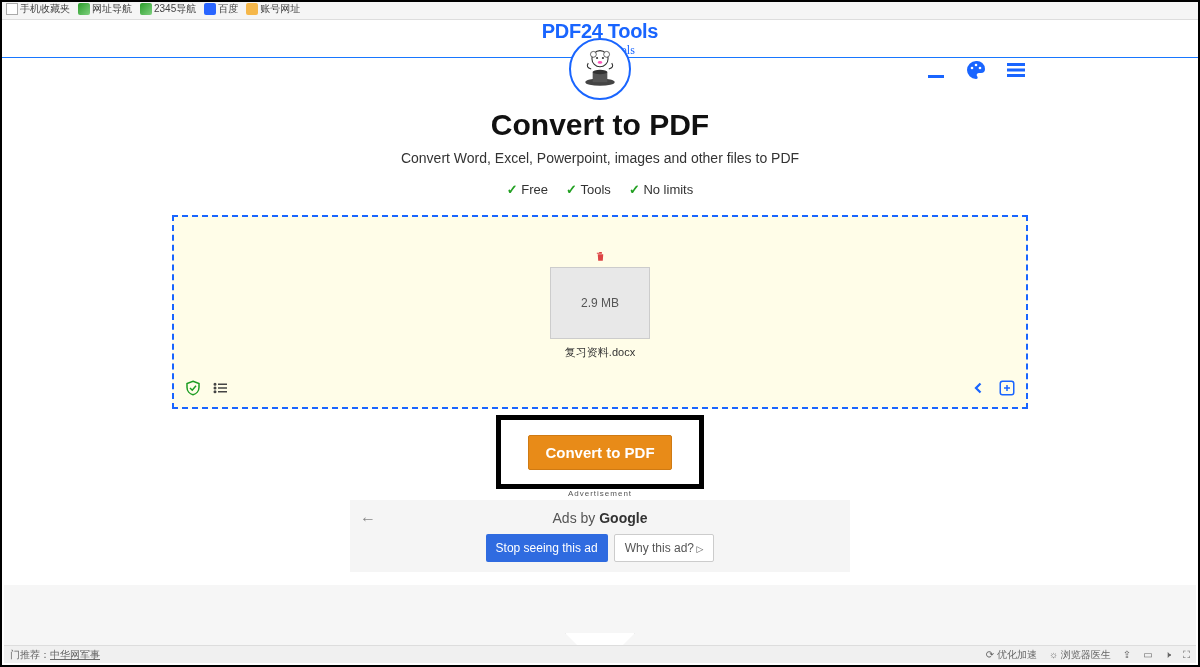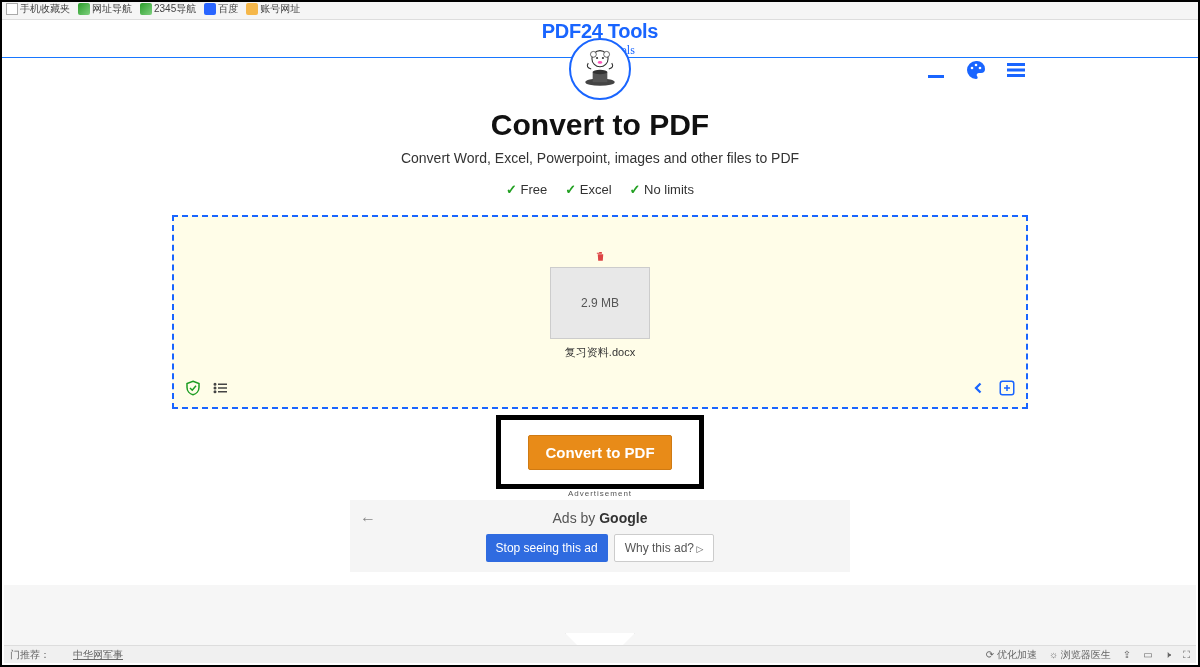--- a/index.html
+++ b/index.html
@@ -39,21 +39,21 @@
 .convert-btn { background: #e88b18; color: #fff; font-weight: 600; font-size: 15px; border: 1px solid #cf7a13; padding: 8px 16px; cursor: pointer; border-radius: 2px; }
 .ad-label { font-size: 8px; color: #555; letter-spacing: 1px; margin-top: 0; }
 .ad-box { width: 500px; margin: 2px auto 0; background: #f5f5f5; padding: 10px; position: relative; }
 .ad-box .back { position: absolute; left: 10px; top: 8px; color: #888; font-size: 16px; cursor: pointer; }
 .ad-box .by { font-size: 14px; color: #555; margin-bottom: 8px; }
 .ad-box .by b { font-weight: 700; color: #333; }
 .ad-box .btns { display: flex; gap: 6px; justify-content: center; }
 .ad-btn-blue { background: #2f6be0; color: #fff; border: none; padding: 2px 10px; font-size: 12px; cursor: pointer; border-radius: 2px; }
 .ad-btn-white { background: #fff; color: #555; border: 1px solid #ccc; padding: 6px 10px; font-size: 12px; cursor: pointer; border-radius: 2px; }
 .ad-btn-white::after { content: " ▷"; font-size: 9px; }
-.footer { position: absolute; left: 2px; right: 2px; bottom: 2px; height: 18px; background: #f0f0f0; border-top: 1px solid #ddd; display: flex; align-items: center; font-size: 10px; color: #666; padding: 0 6px; gap: 23px; }
+.footer { position: absolute; left: 2px; right: 2px; bottom: 2px; height: 18px; background: #f0f0f0; border-top: 1px solid #ddd; display: flex; align-items: center; font-size: 10px; color: #666; padding: 0 6px; }
 .footer .right { margin-left: auto; display: flex; gap: 12px; align-items: center; }
 .footer-notch { position: absolute; bottom: 18px; left: 50%; transform: translateX(-50%); width: 70px; height: 14px; background: #fff; border-left: 1px solid #e5e5e5; border-right: 1px solid #e5e5e5; clip-path: polygon(0 0, 100% 0, 80% 100%, 20% 100%); filter: drop-shadow(0 -1px 0 #eee); }
 .gray-strip { position: absolute; bottom: 20px; left: 2px; right: 2px; height: 60px; background: #f6f6f6; z-index: -1; }
 </style>
 </head>
 <body>
 
 <div class="browser-bar">
   <span class="fav-item">
       <span class="fav-icon" style="border:1px solid #aaa;background:#fff"></span>
@@ -132,21 +132,21 @@
         </svg>
     </span>
   </div>
 </div>
 
 <div class="content">
   <h1>Convert to PDF</h1>
   <div class="subtitle">Convert Word, Excel, Powerpoint, images and other files to PDF</div>
   <div class="features">
     <span>Free</span>
-    <span>Excel</span>
+    <span>Tools</span>
     <span>No limits</span>
   </div>
 
   <div class="dropzone">
     <div class="file-item">
       <span class="file-delete">
         <svg width="11" height="11" viewBox="0 0 24 24" fill="#d44">
             <path d="M6 7h12l-1 14H7zM9 4h6v2H4V4h5zm0-2h6v2H9z"></path>
           </svg>
       </span>

